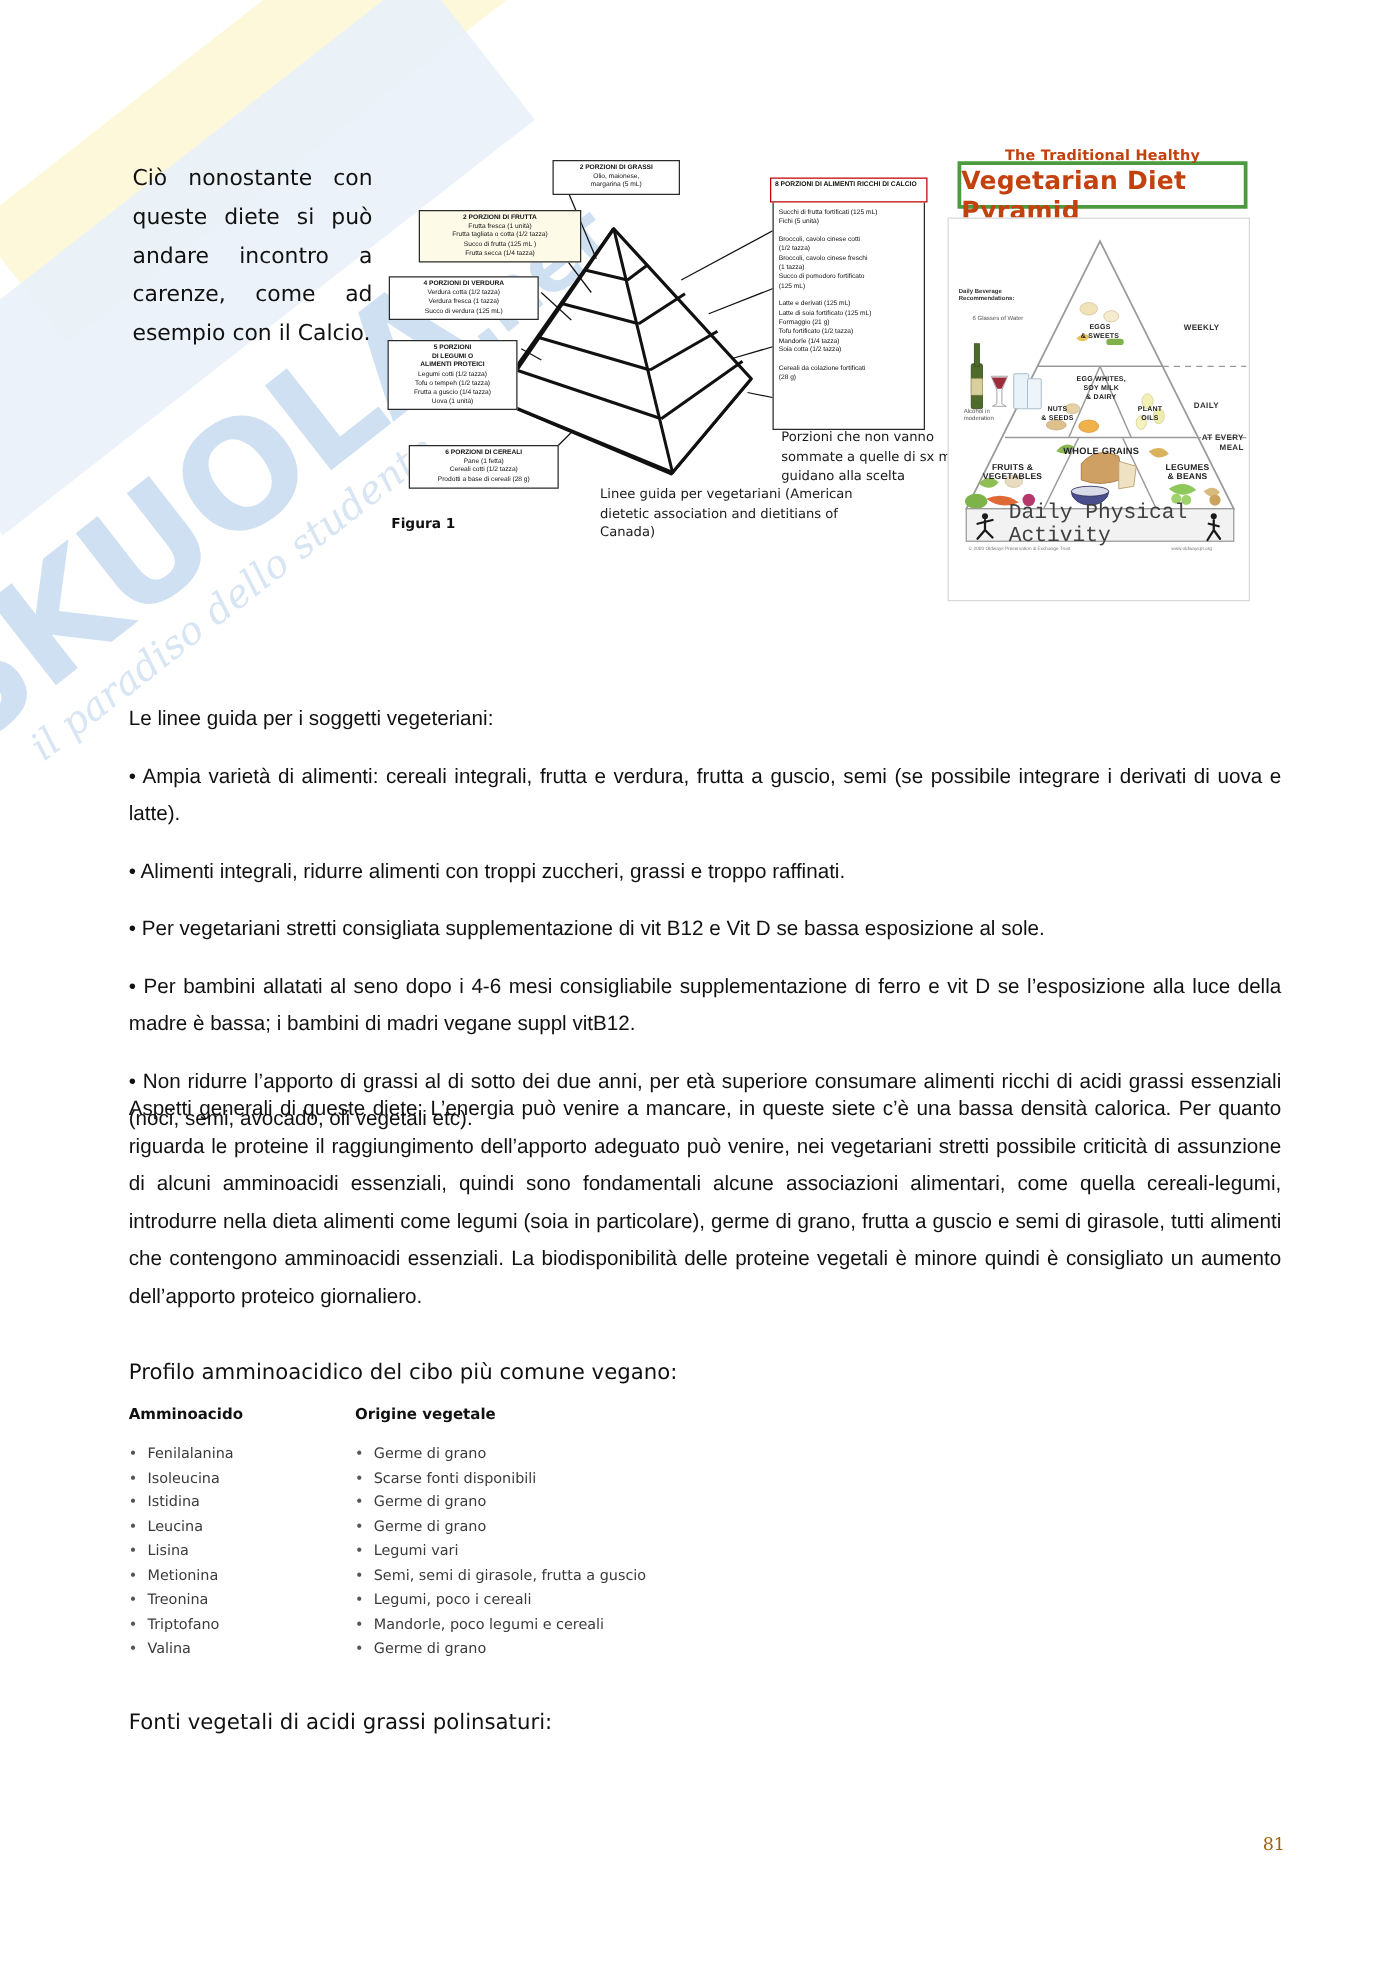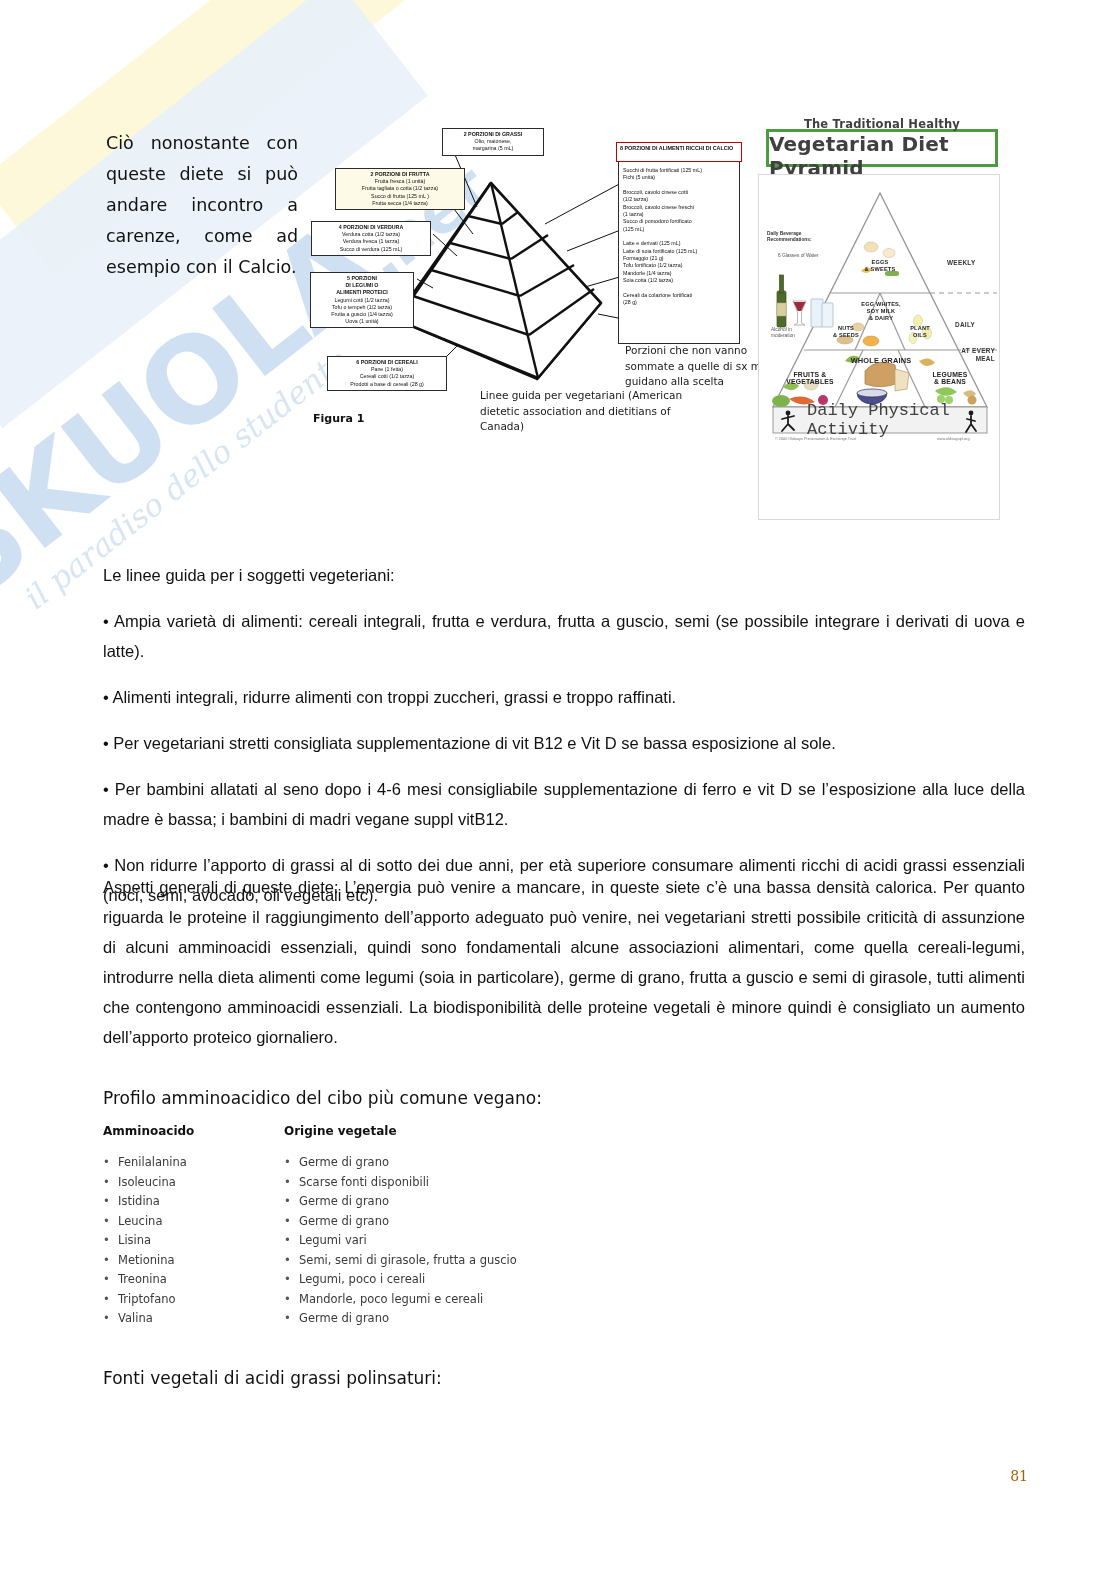--- a/index.html
+++ b/index.html
@@ -85,25 +85,25 @@
   .pyr-svg{position:absolute;left:0;top:0;}
 
   
   .fig2{
     position:absolute;left:758px;top:126px;width:242px;height:338px;z-index:3;
   }
   .f2-title{
     position:absolute;left:8px;top:3px;width:232px;height:38px;
     border:3px solid #4c9c3f;background:#fff;box-sizing:border-box;
     display:flex;flex-direction:column;align-items:center;justify-content:center;
-    font-family:"DejaVu Sans", sans-serif;color:#404040;
+    font-family:"DejaVu Sans", sans-serif;color:#c2410c;
   }
   .f2-title .l1{font-size:11.5px;font-weight:700;letter-spacing:.2px;}
   .f2-title .l2{font-size:20px;font-weight:700;letter-spacing:.2px;margin-top:1px;}
-  .f2-body{position:absolute;left:0;top:48px;width:242px;height:346px;border:1px solid #d9d9d9;background:#fff;box-sizing:border-box;}
+  .f2-body{position:absolute;left:0;top:48px;width:242px;height:307px;border:1px solid #d9d9d9;background:#fff;box-sizing:border-box;}
   .f2-lbl{position:absolute;font-size:5.6px;font-weight:700;color:#222;text-align:center;line-height:7px;letter-spacing:.2px;}
   .f2-lbl.big{font-size:7.4px;}
   .f2-side{position:absolute;font-size:6.4px;font-weight:700;color:#333;letter-spacing:.3px;}
   .f2-small{position:absolute;font-size:4.8px;color:#555;line-height:6.4px;}
   .f2-dpa{
     position:absolute;left:14px;top:238px;width:214px;height:26px;
     border:1px solid #9a9a9a;background:#f4f4f4;
     display:flex;align-items:center;justify-content:center;
     font-size:17px;color:#404040;font-family:Liberation Mono, monospace;
   }

